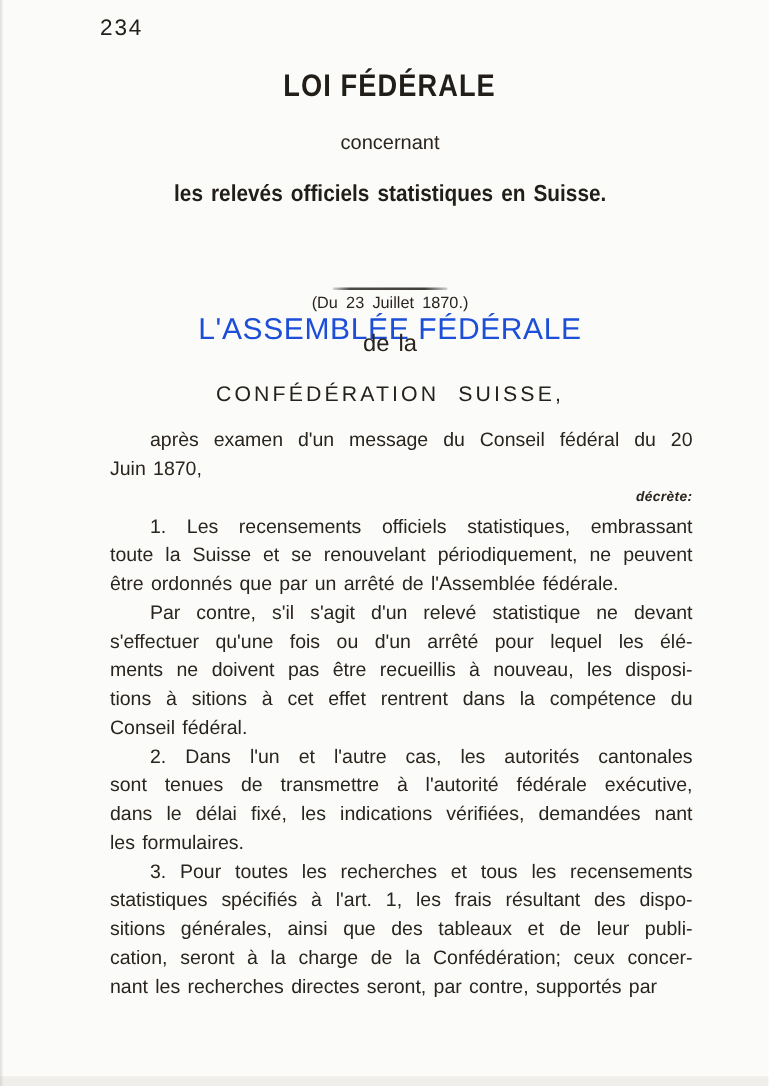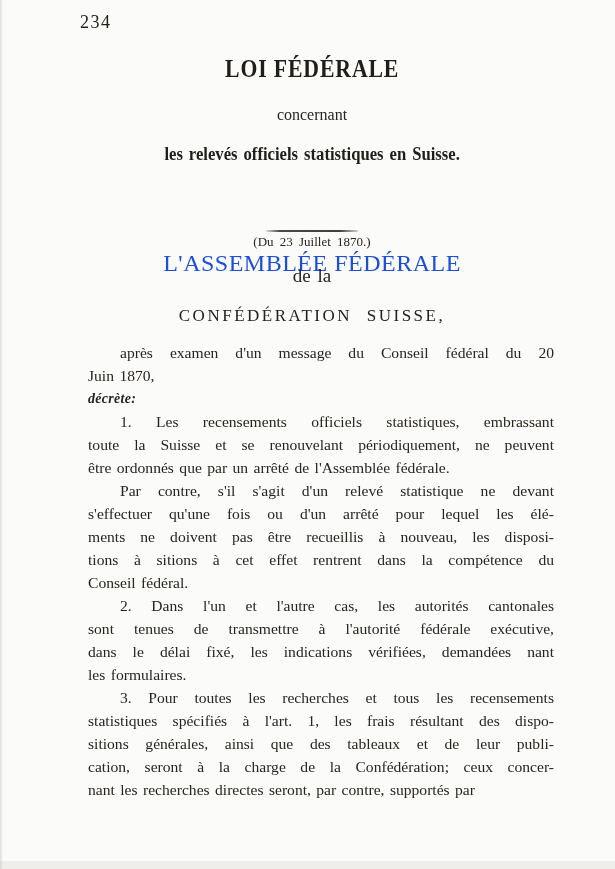--- a/index.html
+++ b/index.html
@@ -2,21 +2,21 @@
 <html><head>
 <meta charset="utf-8">
 <title>Scanned law page</title>
 <style>
   html, body { margin: 0; padding: 0; background: #ffffff; }
   .page {
     position: relative;
     width: 615px;
     height: 869px;
     background: #fbfbf9;
-    font-family: Liberation Serif, serif;
+    font-family: Liberation Sans, sans-serif;
     color: #29241e;
     overflow: hidden;
   }
   .page::before {
     content: "";
     position: absolute; left: 0; top: 0; bottom: 0; width: 3px;
     background: linear-gradient(90deg, rgba(120,118,110,.22), rgba(120,118,110,0));
   }
   .page::after {
     content: "";
@@ -45,22 +45,22 @@
   .confed      { top: 306px; font-size: 17px; letter-spacing: 2.5px; word-spacing: 8px; color: #25211c; }
   .flow {
     position: absolute; top: 341px; left: 0; right: 0;
     font-size: 15.6px; line-height: 23px; word-spacing: 1.5px; margin-left: 18px;
   }
   .para { margin: 0; }
   .para .tline { text-align: justify; text-align-last: justify; }
   .para .tline:last-child { text-align-last: left; }
   .para .tline:first-child { text-indent: 32px; }
   .decree {
-    text-align: left; font-style: italic; font-weight: bold;
-    font-size: 14px; letter-spacing: .3px;
+    text-align: right; font-style: italic; font-weight: bold;
+    font-size: 11px; letter-spacing: .3px;
   }
 </style>
 </head>
 <body>
 
 <div class="page">
 
   <div class="pagenum">234</div>
 
   <div class="column">

